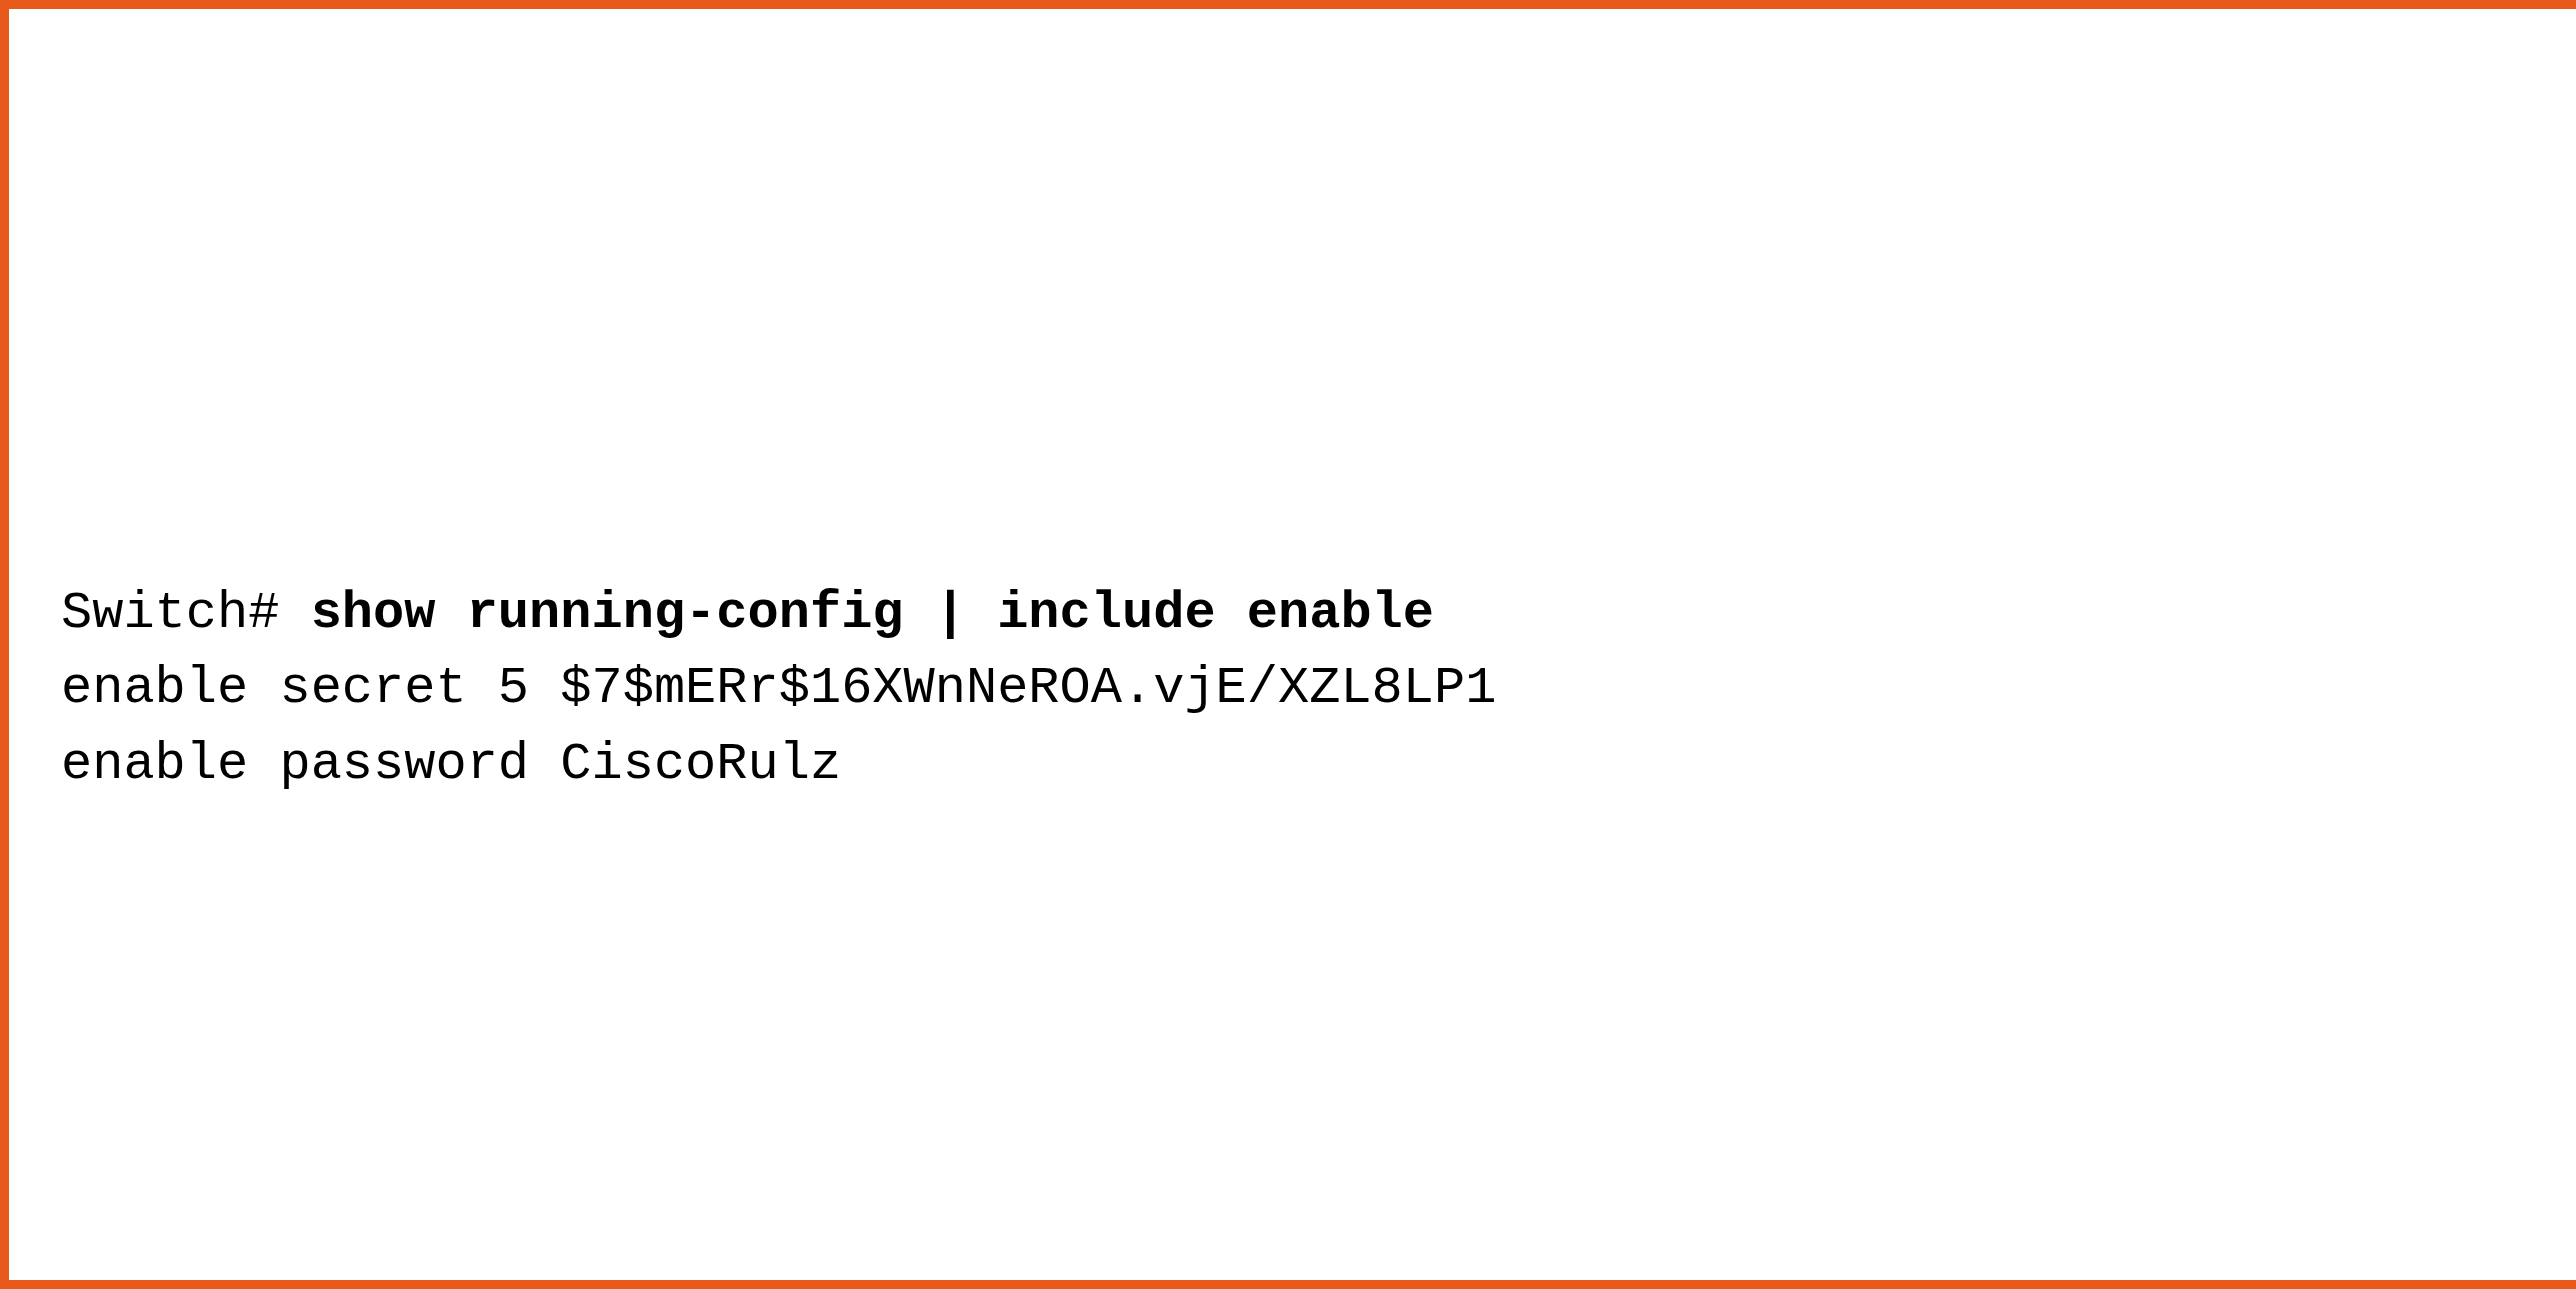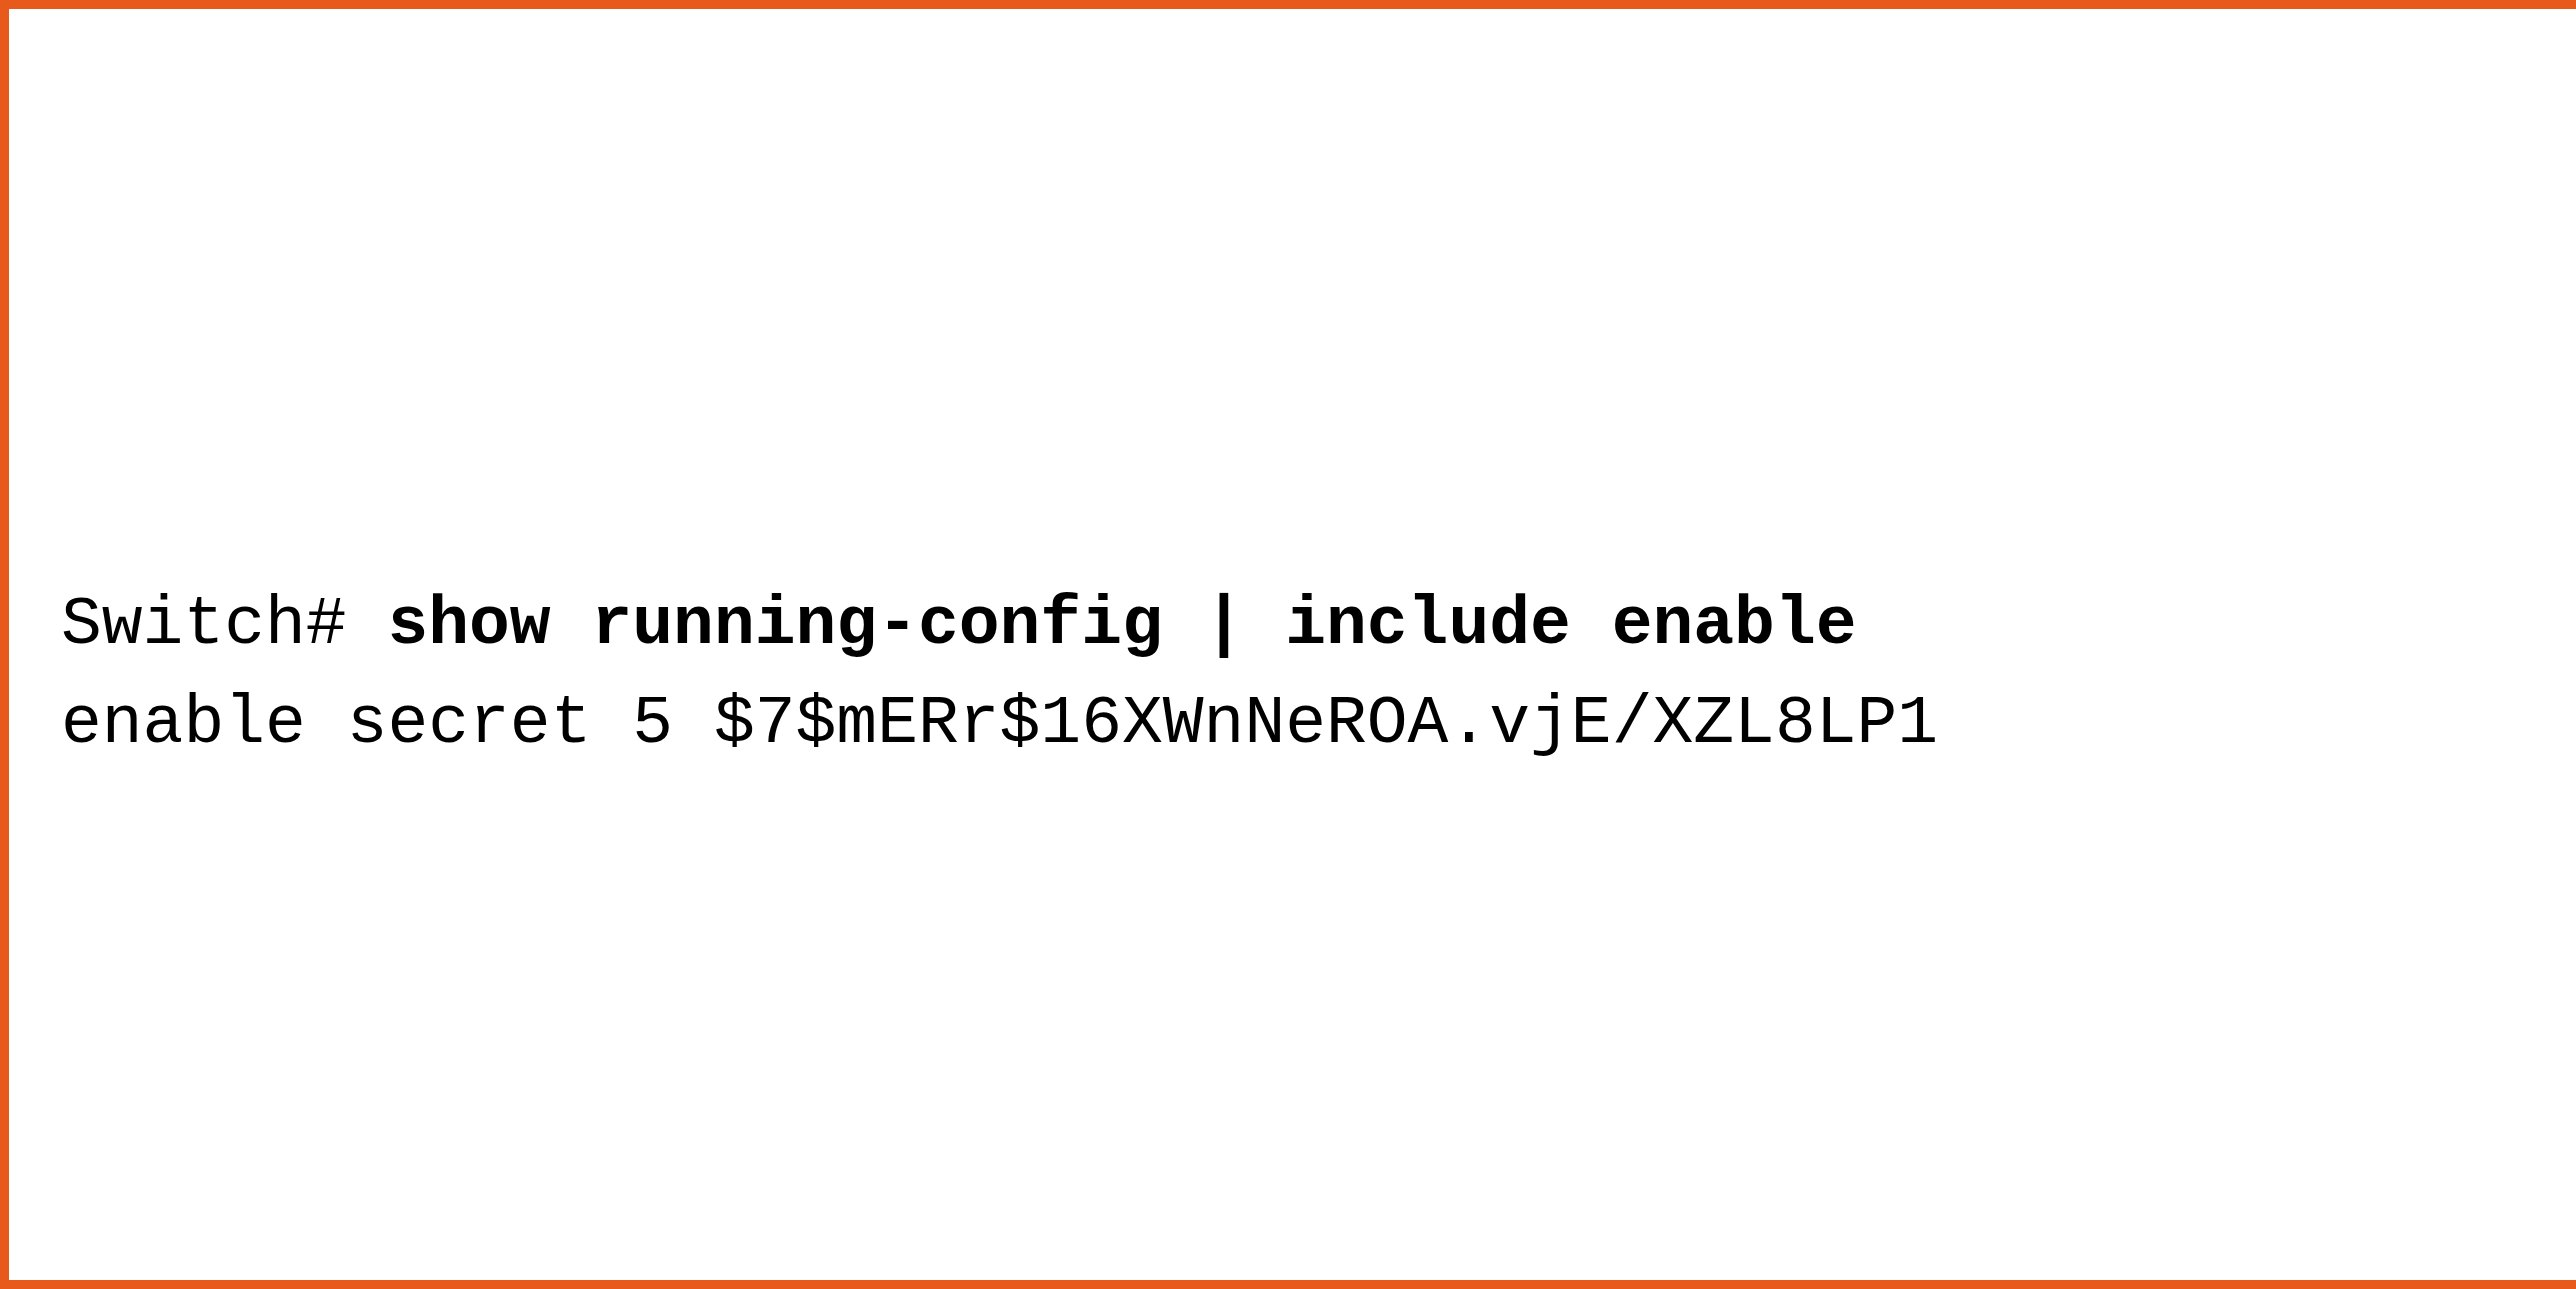--- a/index.html
+++ b/index.html
@@ -18,35 +18,36 @@
       height: 100%;
       border: 9.3px solid #e85a1c;
       background: #ffffff;
       position: relative;
     }
     .terminal {
       position: absolute;
       top: 567px;
       left: 52px;
       font-family: 'Courier New', Courier, monospace;
-      font-size: 68px;
+      font-size: 52px;
       line-height: 1.45;
       color: #000000;
     }
     .terminal-line {
       white-space: pre;
     }
     .bold {
       font-weight: bold;
     }
   </style>
 </head>
 <body>
 
 <div class="outer-border">
 
   <div class="terminal">
     <div class="terminal-line"><span>Switch# </span><span class="bold">show running-config | include enable</span></div>
     <div class="terminal-line">enable secret 5 $7$mERr$16XWnNeROA.vjE/XZL8LP1</div>
+    <div class="terminal-line">enable password CiscoRulz</div>
   </div>
 
 </div>
 
 
 </body></html>

